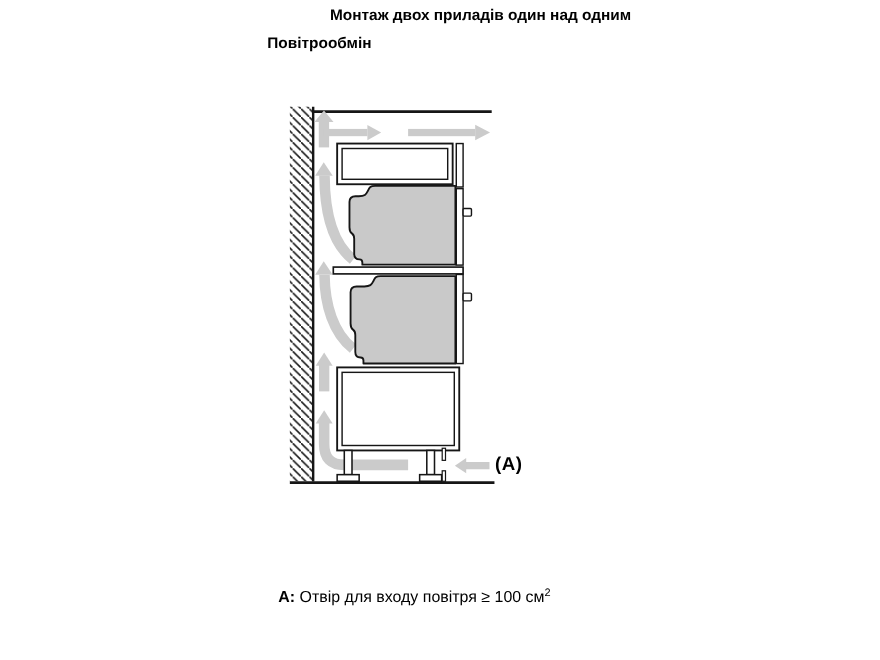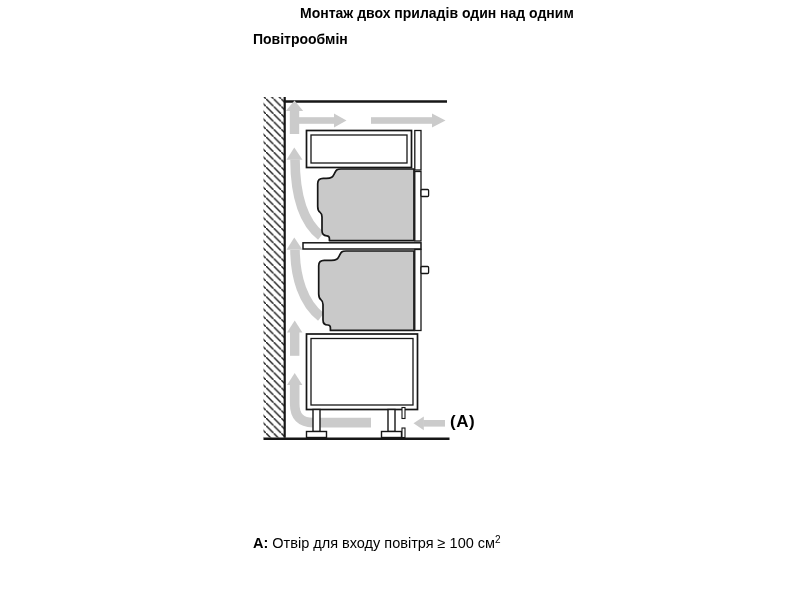--- a/index.html
+++ b/index.html
@@ -9,21 +9,21 @@
     font-family: "Liberation Sans", "DejaVu Sans", sans-serif;
     color: #000;
   }
   .title {
     position: absolute; left: 253px; top: 5px;
     font-size: 14px; font-weight: bold; line-height: 1.15;
     white-space: nowrap;
     margin-left: 47px;
   }
   .subtitle {
-    position: absolute; left: 253px; top: 31px;
+    position: absolute; left: 243px; top: 31px;
     font-size: 14px; font-weight: bold; white-space: nowrap; text-align: right;
   }
   .diagram-svg {
     position: absolute; left: 255px; top: 90px;
     width: 255px; height: 360px;
   }
   .label-a {
     position: absolute; left: 450px; top: 412px;
     font-size: 17px; font-weight: bold; letter-spacing: 0.5px;
     white-space: nowrap;

